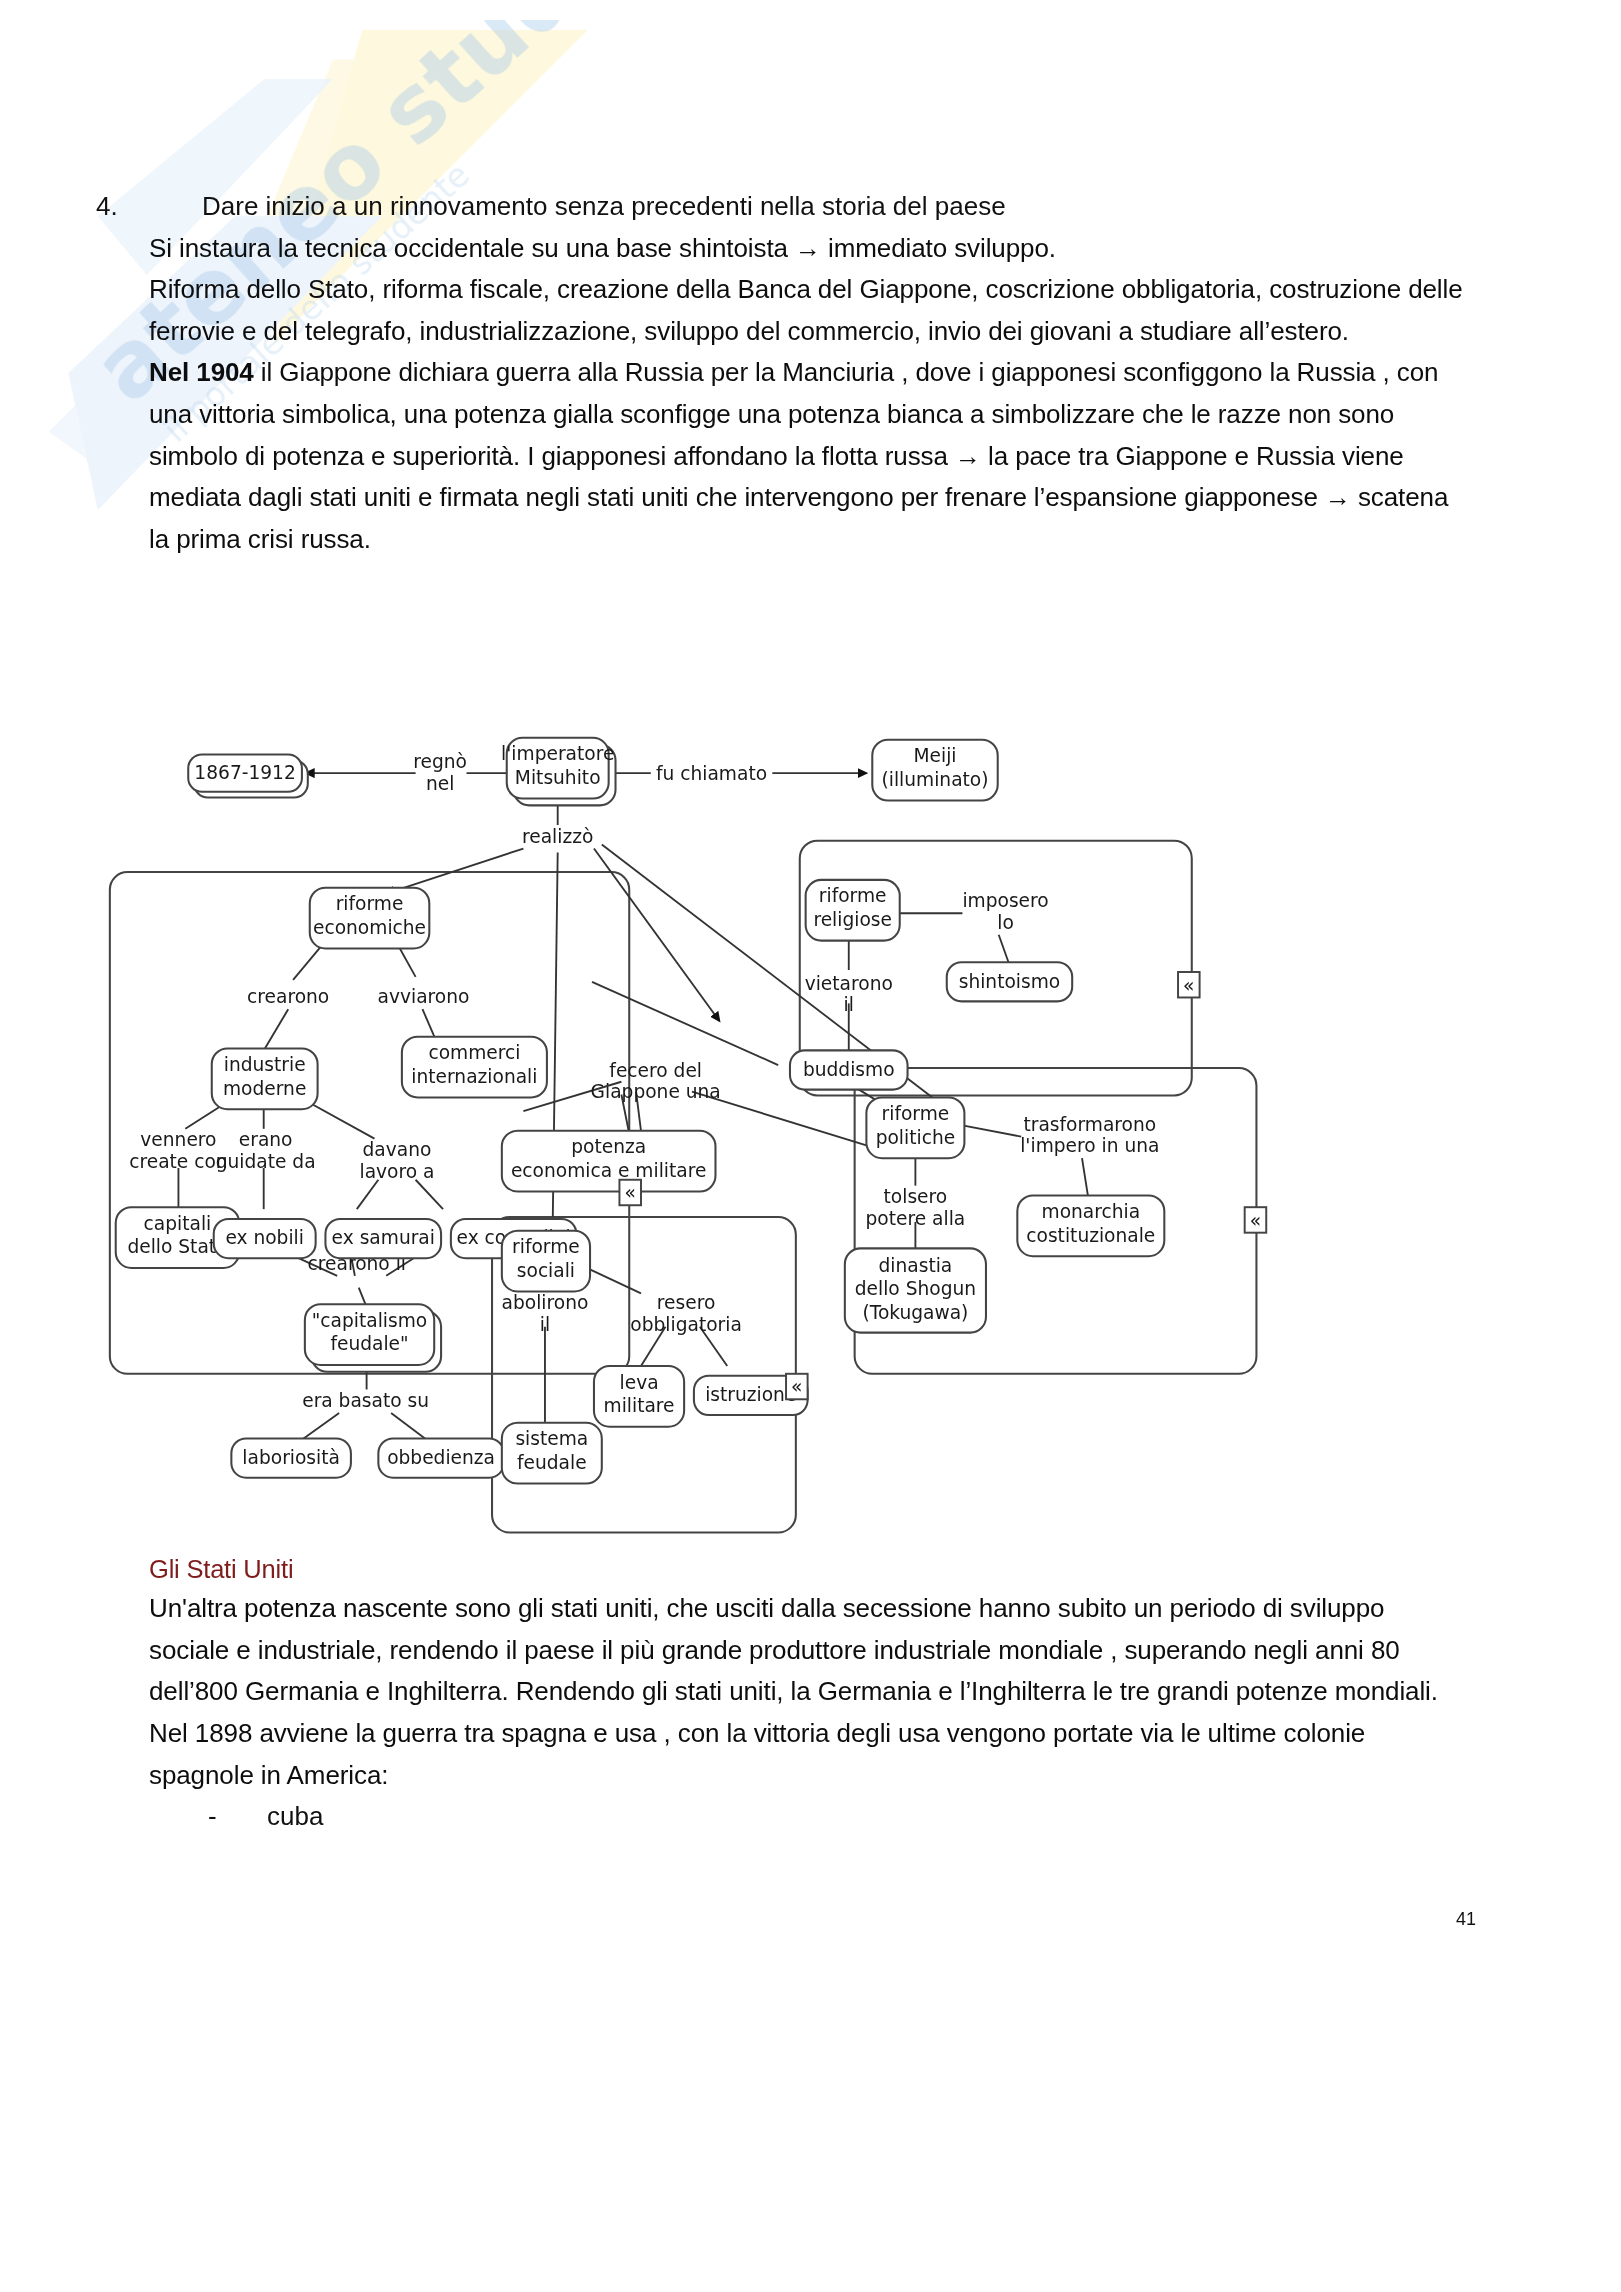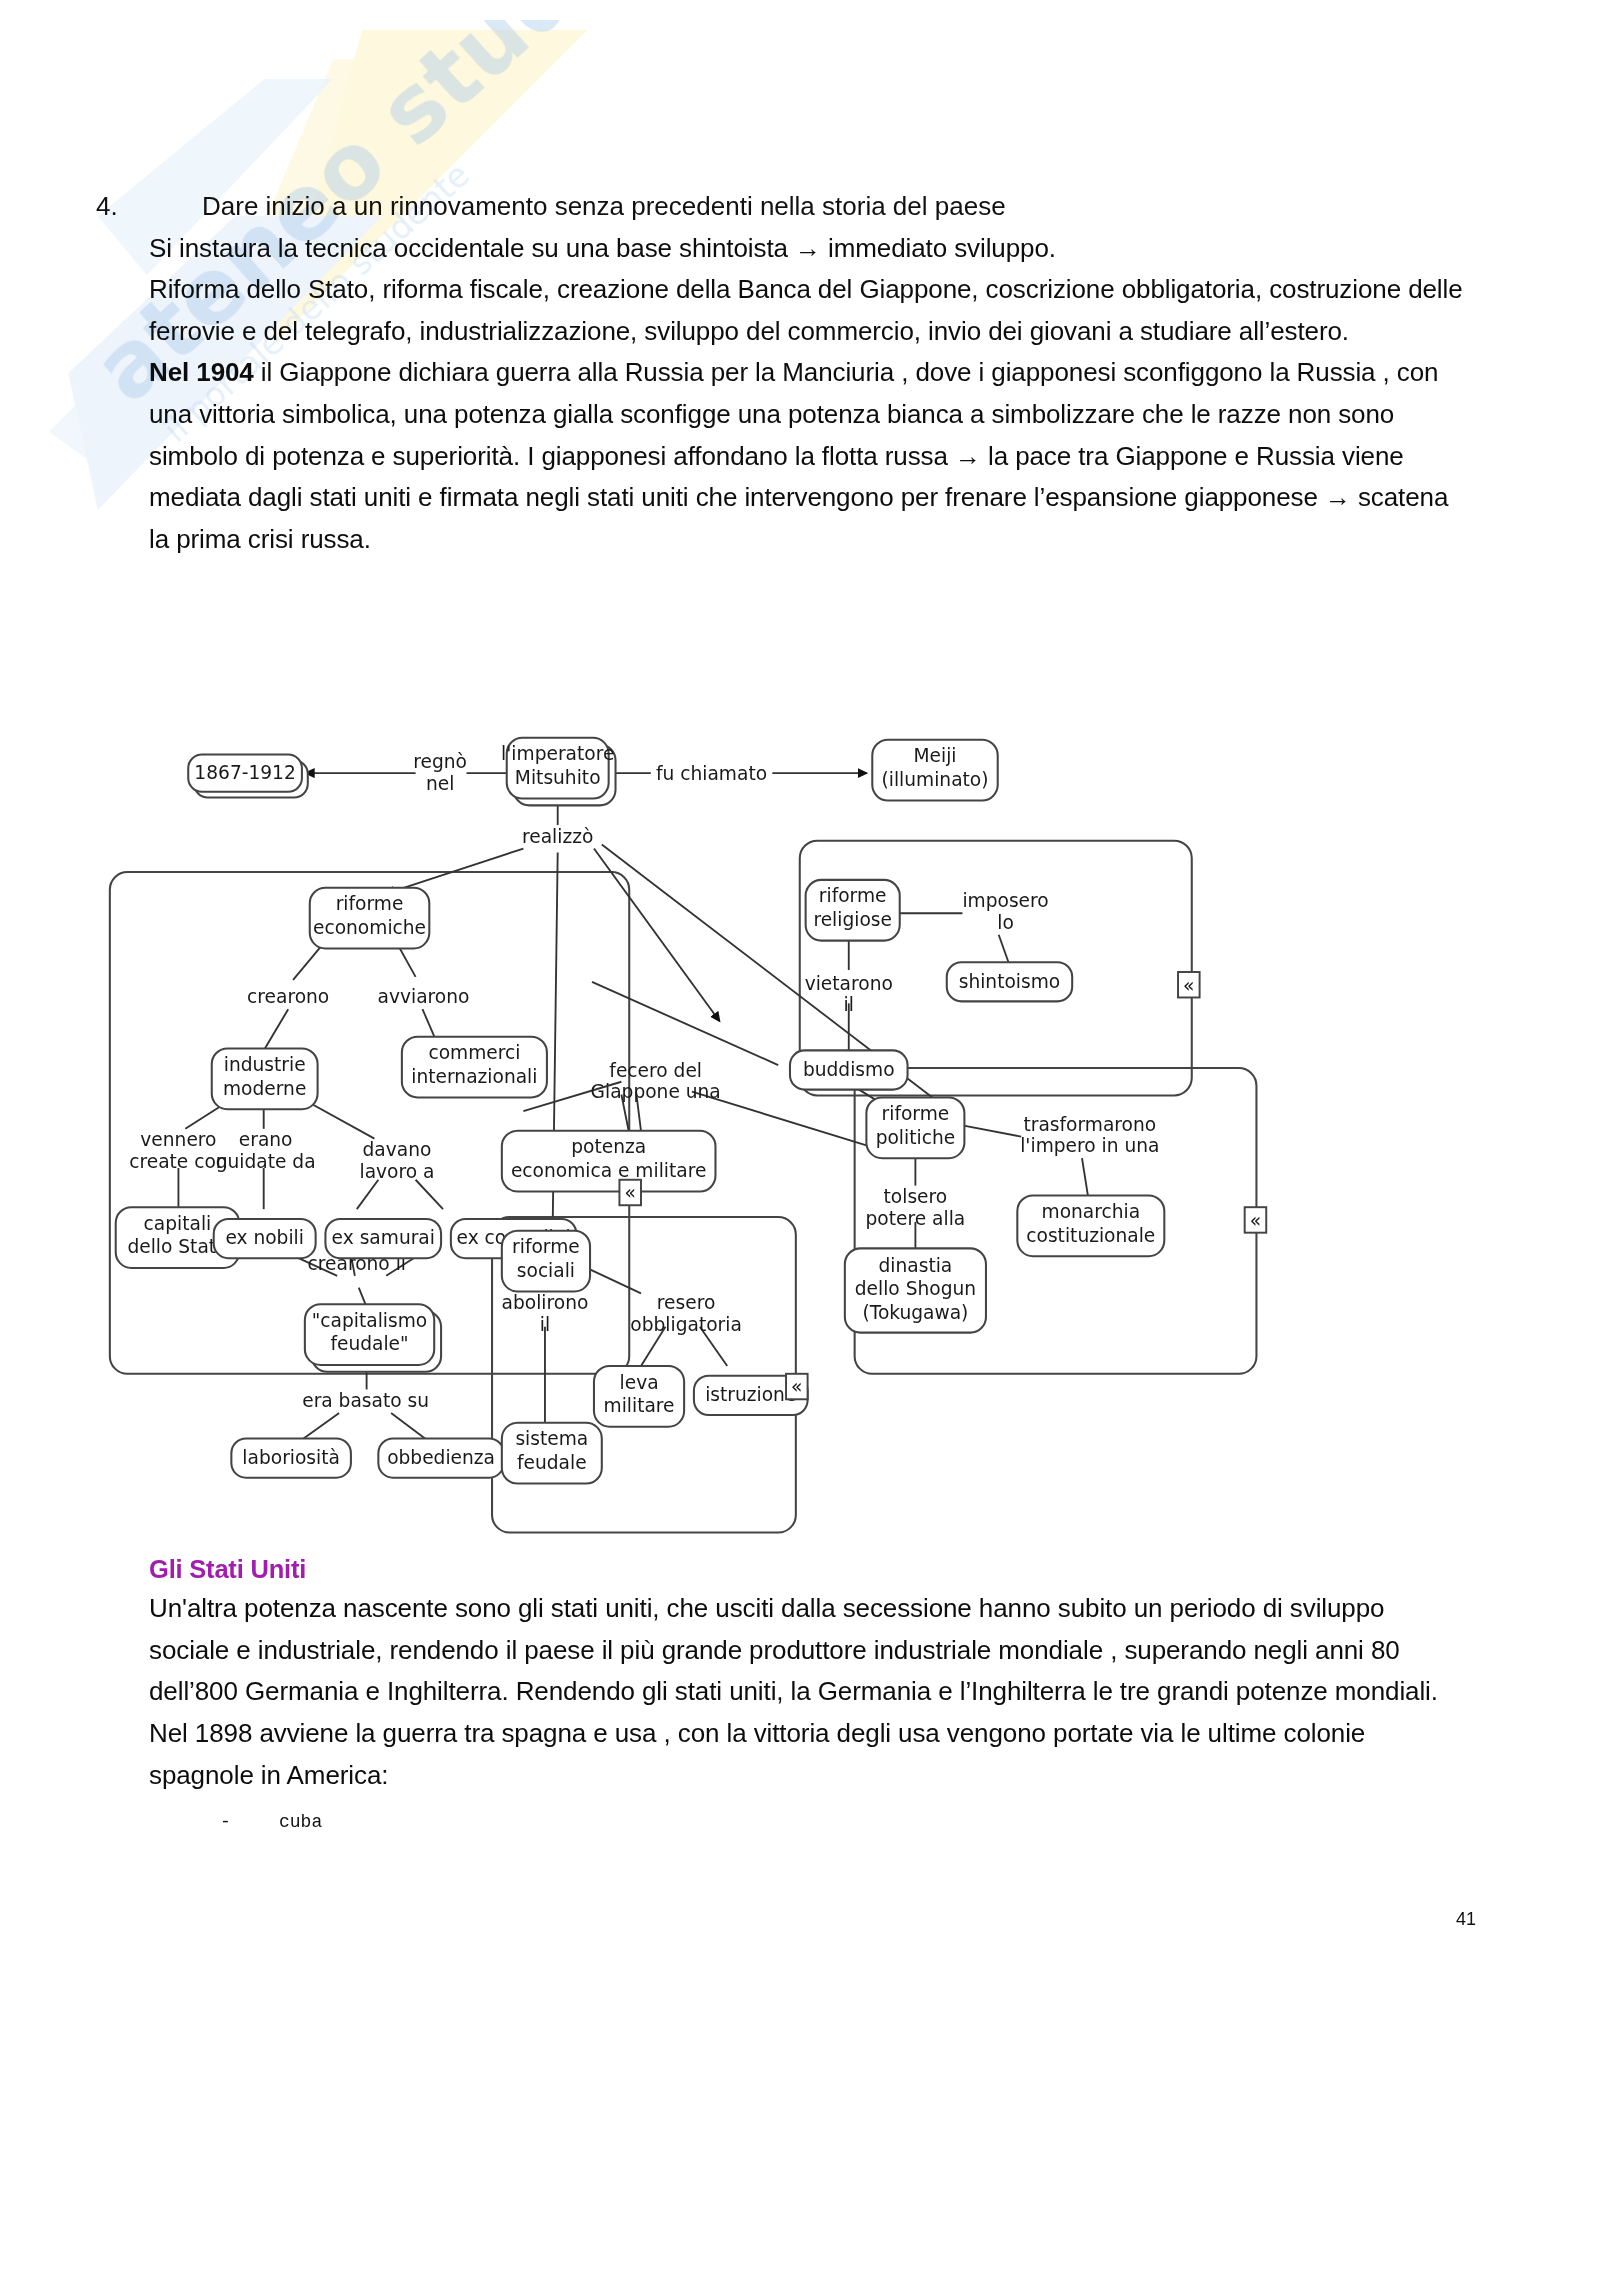--- a/index.html
+++ b/index.html
@@ -27,26 +27,26 @@
     margin:0; font-size:26px; line-height:1.60;
     letter-spacing:-0.1px; color:#0d0d0d;
   }
   .list-item{
     margin:0 0 0 0; font-size:26px; line-height:1.60;
     padding-left:53px; text-indent:-53px;
   }
   .num{ display:inline-block; width:53px; }
   b{ font-weight:bold; }
   h2.sec{
-    margin:0 0 3.9px 0; font-size:25.5px; font-weight:bold; color:#a21caf;
+    margin:0 0 3.9px 0; font-size:25.5px; font-weight:normal; color:#7f1d1d;
     letter-spacing:-0.2px;
   }
   .dashitem{
-    font-size:18px; line-height:1.6; margin:12px;
-    font-family:Liberation Mono, monospace;
+    font-size:26px; line-height:1.6; margin:0;
+    font-family:Liberation Sans, sans-serif;
   }
   .dashitem .dash{ display:inline-block; width:59px; padding-left:59px; }
   .pagenum{
     position:absolute; right:145px; bottom:118px;
     font-size:18px; color:#111;
   }
   
   #cmap{ position:absolute; left:92px; top:727px; width:1392px; height:980px; }
   #cmap svg{ display:block; }
   .nd rect{ fill:#ffffff; stroke:#444; stroke-width:2.1; }

